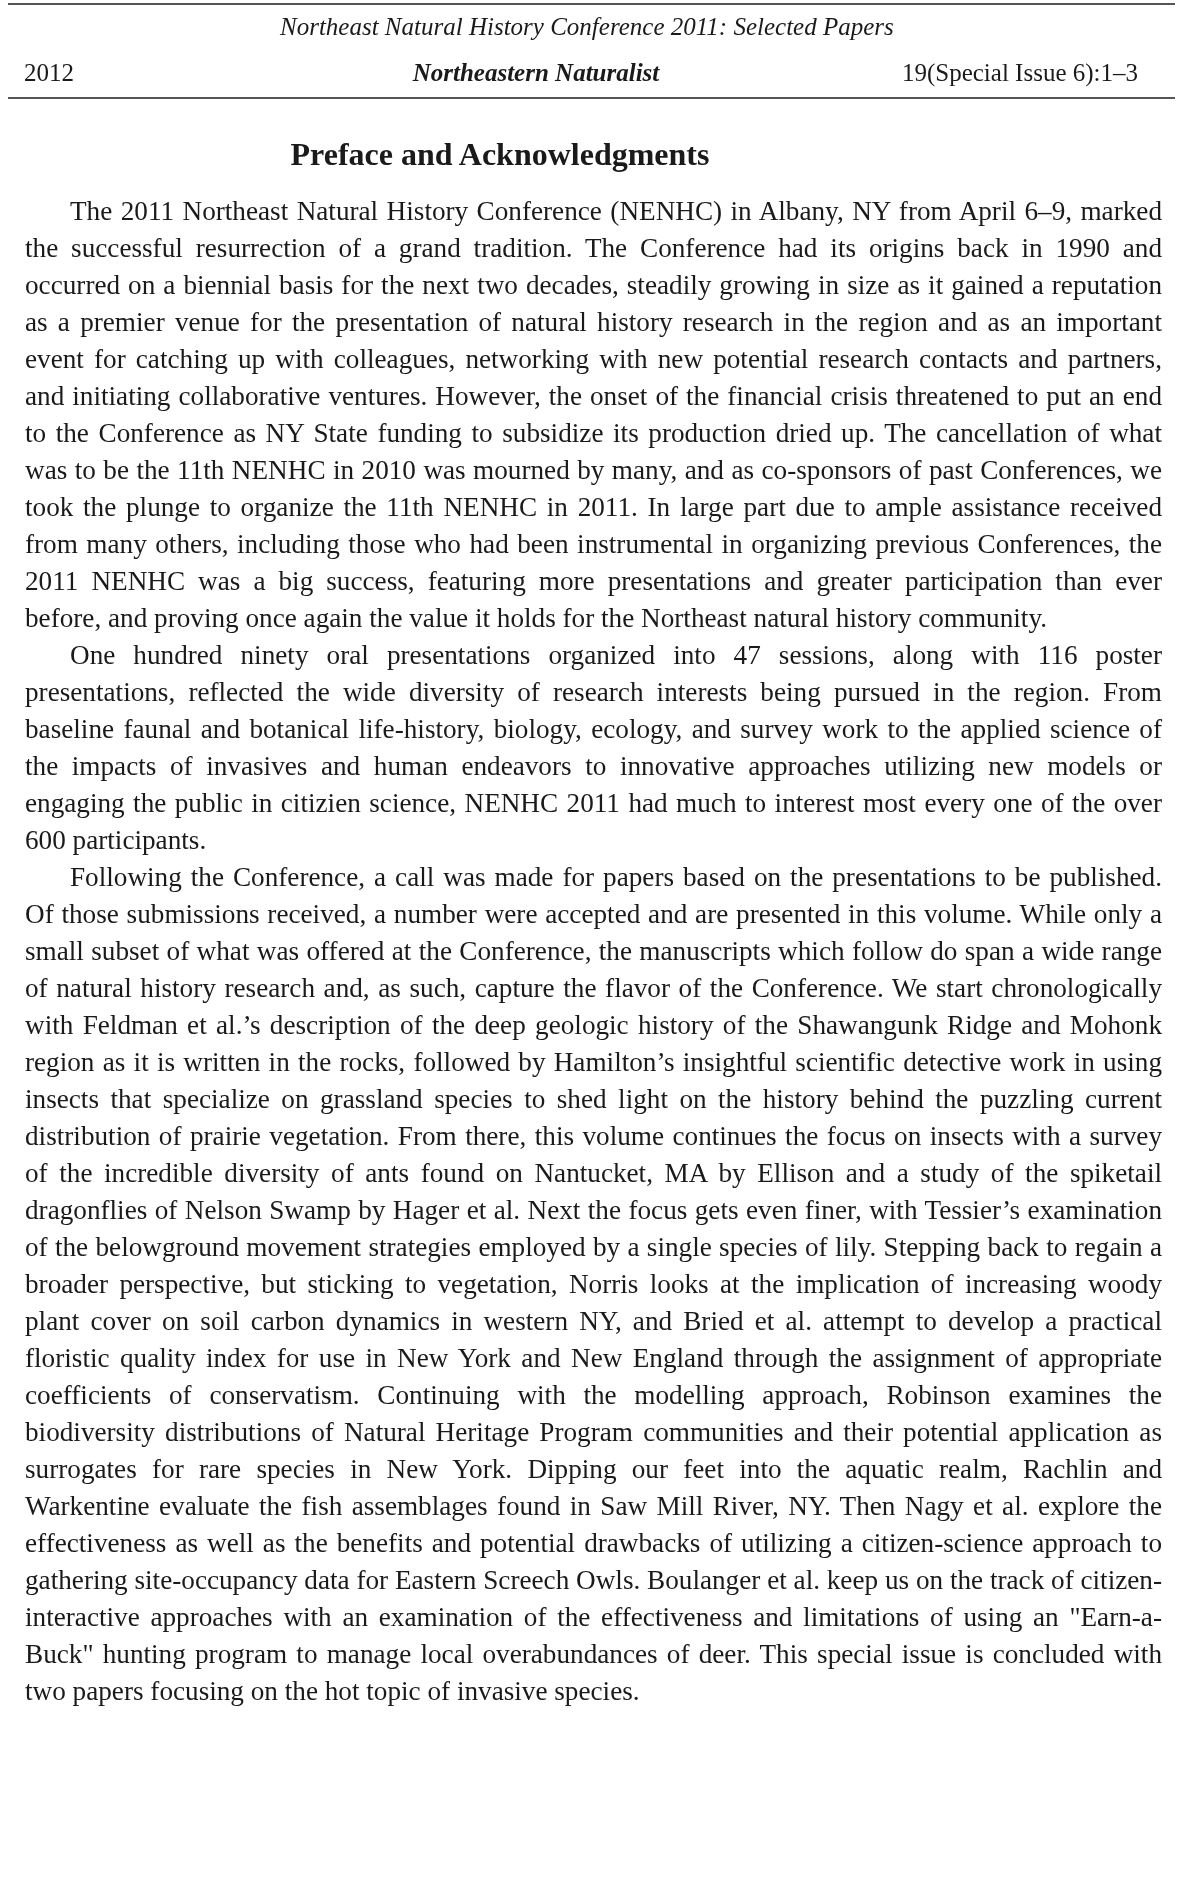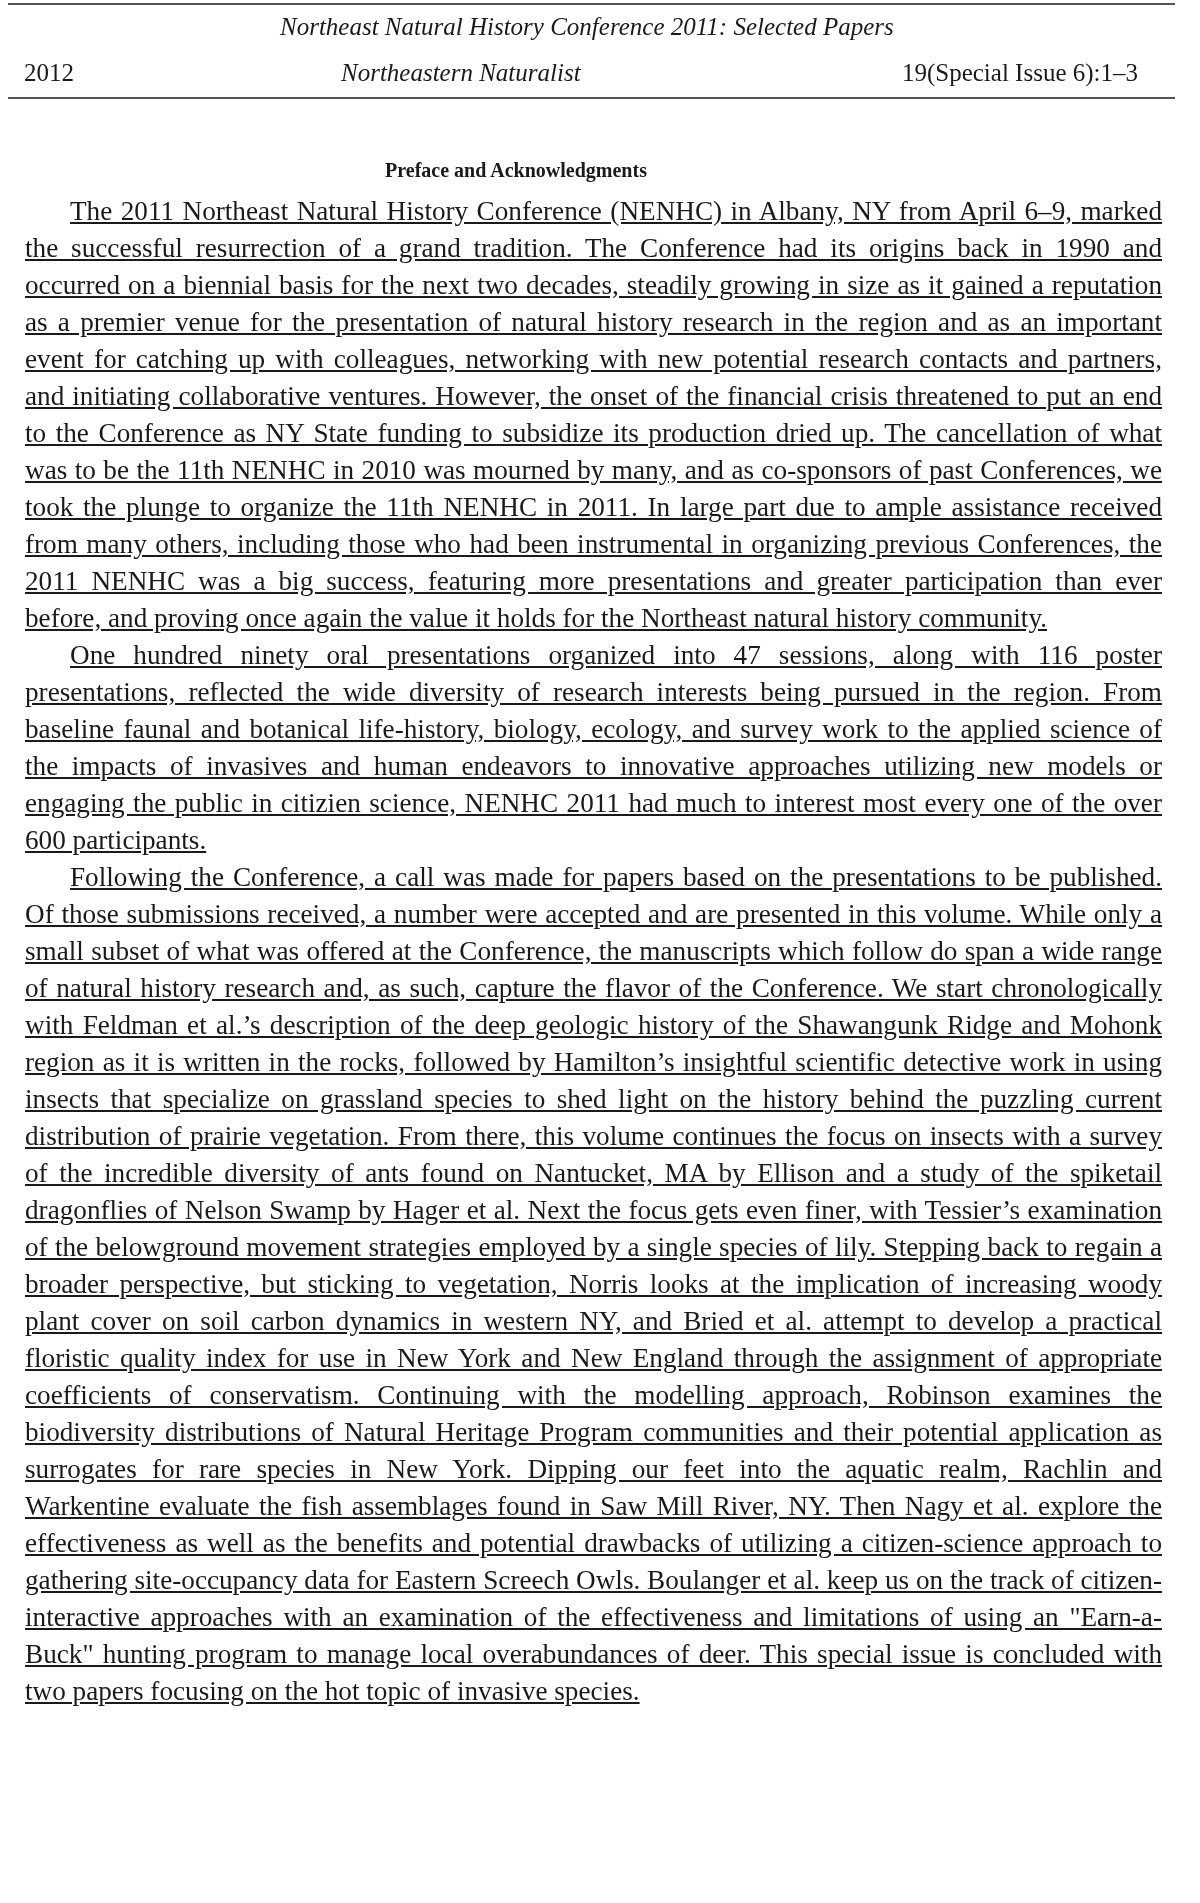--- a/index.html
+++ b/index.html
@@ -53,53 +53,54 @@
     }
     .folio-row .year {
       position: absolute;
       left: 24px;
       top: 0;
     }
     .folio-row .journal {
       position: absolute;
       left: 341px;
       width: 390px;
+      text-align: center;
       top: 0;
       font-style: italic;
       white-space: nowrap;
+      font-weight: bold;
     }
     .folio-row .volume {
       position: absolute;
       right: 38px;
       top: 0;
       white-space: nowrap;
     }
 
     .article-title {
       position: absolute;
       left: 0;
       width: 1000px;
       top: 136px;
       text-align: center;
       font-weight: bold;
-      font-size: 20px;
+      font-size: 32px;
       line-height: 36px;
-      margin: 16px;
+      margin: 0;
     }
 
     .article-body {
       position: absolute;
       left: 25px;
       width: 1137px;
       top: 193px;
       font-size: 27.2px;
       line-height: 37px;
       text-align: justify;
       hyphens: manual;
-      text-decoration: underline;
     }
     .article-body p {
       margin: 0;
       text-indent: 45px;
     }
   </style>
 </head>
 <body>
 
 <div class="rule top"></div>

